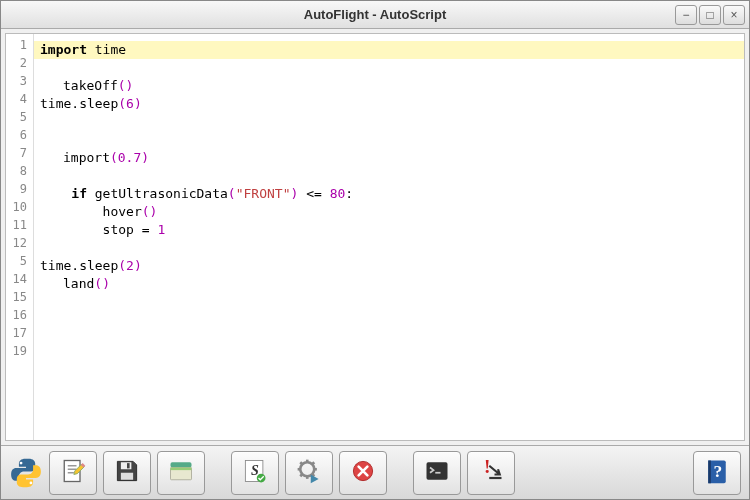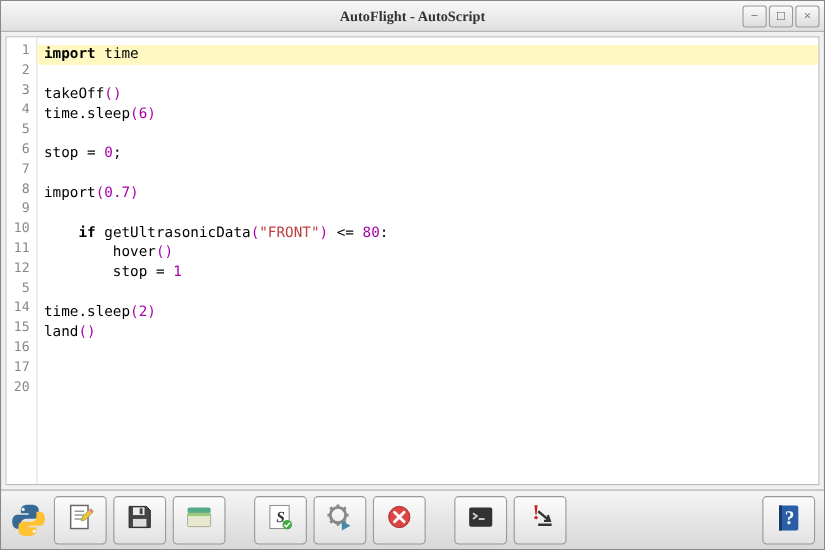--- a/index.html
+++ b/index.html
@@ -18,21 +18,20 @@
       display: flex;
       flex-direction: column;
     }
     .titlebar {
       height: 28px;
       background: linear-gradient(to bottom, #f8f8f8, #e0e0e0);
       border-bottom: 1px solid #aaa;
       display: flex;
       align-items: center;
       position: relative;
-      font-family: Liberation Serif, serif;
     }
     .titlebar-title {
       position: absolute;
       left: 0; right: 0;
       text-align: center;
       font-size: 13px;
       font-weight: bold;
       color: #333;
       pointer-events: none;
     }
@@ -87,21 +86,21 @@
     .code-line {
       height: 18px;
       line-height: 18px;
       padding-left: 6px;
       white-space: pre;
     }
     .code-line.highlighted {
       background: #fff8c0;
     }
     .tok-keyword { color: #000; font-weight: bold; }
-    .tok-func { color: #000; }
+    .tok-func { color: #000; margin-left: 23px; }
     .tok-paren { color: #a0a; }
     .tok-num { color: #a0a; }
     .tok-str { color: #c04040; }
     .tok-op { color: #000; }
     .tok-plain { color: #000; }
     .toolbar {
       height: 54px;
       background: linear-gradient(to bottom, #f4f4f4, #d8d8d8);
       border-top: 1px solid #aaa;
       display: flex;
@@ -151,29 +150,28 @@
         <div class="gutter-line">8</div>
         <div class="gutter-line">9</div>
         <div class="gutter-line">10</div>
         <div class="gutter-line">11</div>
         <div class="gutter-line">12</div>
         <div class="gutter-line">5</div>
         <div class="gutter-line">14</div>
         <div class="gutter-line">15</div>
         <div class="gutter-line">16</div>
         <div class="gutter-line">17</div>
-        <div class="gutter-line">20</div>
+        <div class="gutter-line">19</div>
       </div>
     <div class="code-area" id="code-area">
         <div class="code-line highlighted"><span class="tok-keyword">import</span><span class="tok-plain"> time</span></div>
         <div class="code-line"></div>
         <div class="code-line"><span class="tok-func">takeOff</span><span class="tok-paren">()</span></div>
         <div class="code-line"><span class="tok-plain">time.sleep</span><span class="tok-paren">(</span><span class="tok-num">6</span><span class="tok-paren">)</span></div>
         <div class="code-line"></div>
-        <div class="code-line"><span class="tok-plain">stop </span><span class="tok-op">=</span><span class="tok-plain"> </span><span class="tok-num">0</span><span class="tok-plain">;</span></div>
         <div class="code-line"></div>
         <div class="code-line"><span class="tok-func">import</span><span class="tok-paren">(</span><span class="tok-num">0.7</span><span class="tok-paren">)</span></div>
         <div class="code-line"></div>
         <div class="code-line"><span class="tok-plain">    </span><span class="tok-keyword">if</span><span class="tok-plain"> getUltrasonicData</span><span class="tok-paren">(</span><span class="tok-str">"FRONT"</span><span class="tok-paren">)</span><span class="tok-plain"> </span><span class="tok-op">&lt;=</span><span class="tok-plain"> </span><span class="tok-num">80</span><span class="tok-plain">:</span></div>
         <div class="code-line"><span class="tok-plain">        hover</span><span class="tok-paren">()</span></div>
         <div class="code-line"><span class="tok-plain">        stop </span><span class="tok-op">=</span><span class="tok-plain"> </span><span class="tok-num">1</span></div>
         <div class="code-line"></div>
         <div class="code-line"><span class="tok-plain">time.sleep</span><span class="tok-paren">(</span><span class="tok-num">2</span><span class="tok-paren">)</span></div>
         <div class="code-line"><span class="tok-func">land</span><span class="tok-paren">()</span></div>
         <div class="code-line"></div>

